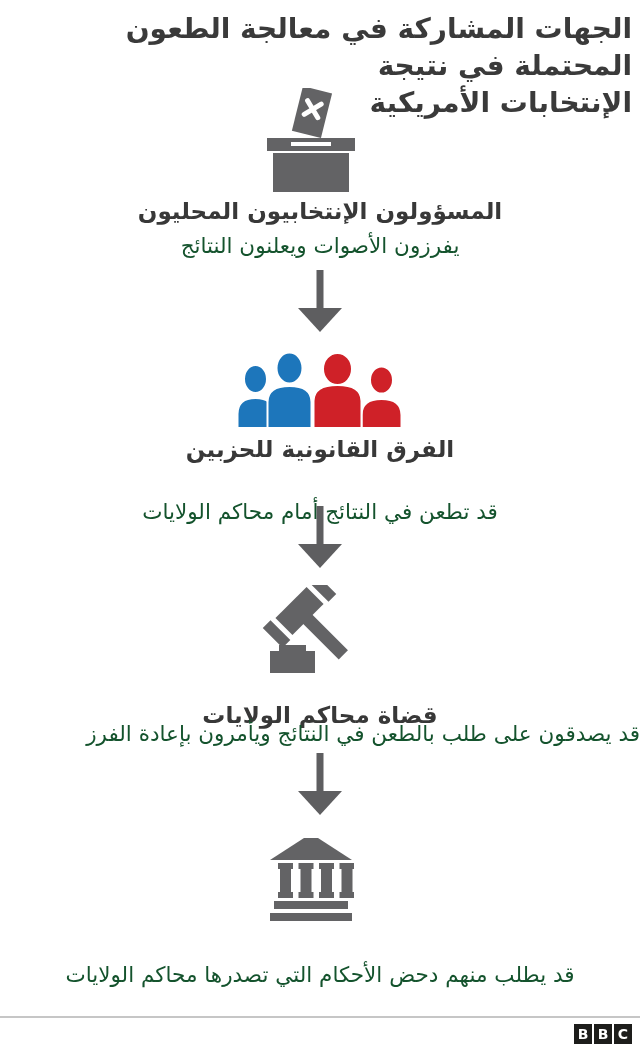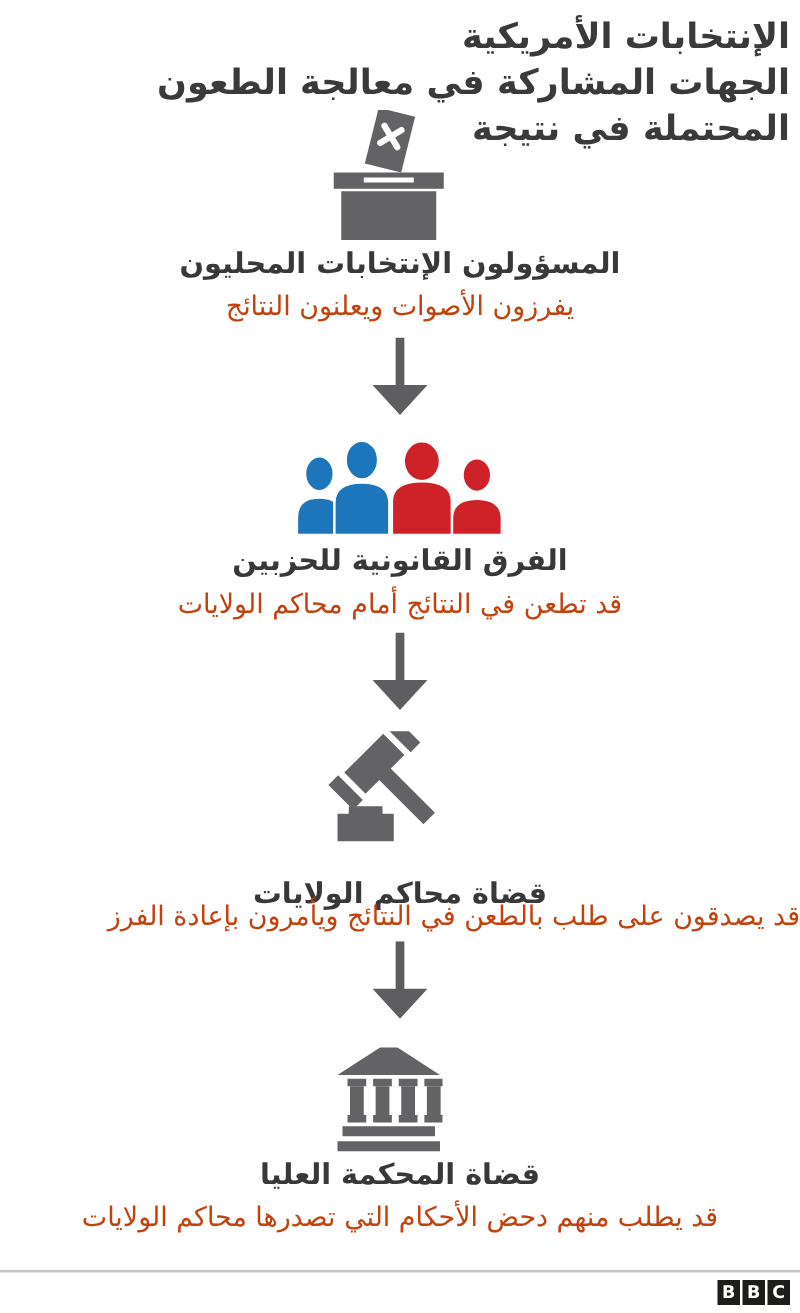--- a/index.html
+++ b/index.html
@@ -4,36 +4,36 @@
 <style>
   html,body{margin:0;padding:0;background:#fff;}
   body{font-family:"DejaVu Sans","Liberation Sans",sans-serif;}
   .canvas{position:relative;width:640px;height:1050px;background:#ffffff;overflow:hidden;margin:0 auto;}
   .title{position:absolute;top:10px;right:8px;left:8px;direction:rtl;text-align:right;
          color:#3a3a3a;font-weight:bold;font-size:28px;line-height:37px;}
   .icon-wrap{position:absolute;left:50%;}
   .step-heading{position:absolute;left:0;right:0;direction:rtl;text-align:center;
                 color:#383838;font-weight:bold;font-size:23px;line-height:30px;}
   .step-desc{position:absolute;left:0;right:0;direction:rtl;text-align:center;
-             color:#c2410c;font-weight:normal;font-size:21.5px;line-height:29px;}
+             color:#14532d;font-weight:normal;font-size:21.5px;line-height:29px;}
   .arrow-wrap{position:absolute;left:50%;transform:translateX(-50%);}
   .divider{position:absolute;top:1016px;left:0;width:640px;height:2px;background:#c6c6c6;}
   .bbc{position:absolute;top:1024px;right:8px;display:flex;gap:2px;}
   .bbc .block{width:18px;height:20px;background:#1d1d1b;color:#ffffff;
               display:flex;align-items:center;justify-content:center;
               font-weight:bold;font-size:14px;font-family:"DejaVu Sans",sans-serif;}
 </style>
 </head>
 <body>
 
 <div class="canvas">
 
   <div class="title">
+    <div>الجهات المشاركة في معالجة الطعون المحتملة في نتيجة</div>
     <div>الإنتخابات الأمريكية</div>
-    <div>الجهات المشاركة في معالجة الطعون المحتملة في نتيجة</div>
   </div>
 
   <div class="icon-wrap" style="top:88px;transform:translateX(-50%) translateX(-9px);">
     <svg width="96" height="104" viewBox="0 0 96 104">
       <g fill="#636365">
         <rect x="10" y="65" width="76" height="39"></rect>
         <rect x="4" y="50" width="88" height="13"></rect>
         <rect x="28" y="54" width="40" height="4" fill="#ffffff"></rect>
         <g clip-path="url(#slotclip)">
           <g transform="rotate(14 48 28)">
@@ -43,21 +43,21 @@
               <line x1="55" y1="14" x2="41" y2="28"></line>
             </g>
           </g>
         </g>
         <clipPath id="slotclip">
             <rect x="0" y="0" width="96" height="57"></rect>
           </clipPath>
       </g>
     </svg>
   </div>
-  <div class="step-heading" style="top:196px;">المسؤولون الإنتخابات المحليون</div>
+  <div class="step-heading" style="top:196px;">المسؤولون الإنتخابيون المحليون</div>
   <div class="step-desc" style="top:231px;">يفرزون الأصوات ويعلنون النتائج</div>
 
   <div class="arrow-wrap" style="top:270px;">
     <svg width="44" height="62" viewBox="0 0 44 62">
       <g fill="#5e5e60">
         <rect x="18.5" y="0" width="7" height="40"></rect>
         <polygon points="0,38 44,38 22,62"></polygon>
       </g>
     </svg>
   </div>
@@ -74,21 +74,21 @@
 
       <g fill="#cf2128" stroke="#ffffff" stroke-width="2">
         <ellipse cx="147" cy="28" rx="11.5" ry="13.5"></ellipse>
         <path d="M127 76 V63 Q127 47 147 47 Q167 47 167 63 V76 Z"></path>
         <ellipse cx="103" cy="17" rx="14.5" ry="16"></ellipse>
         <path d="M79 76 V49 Q79 33 103 33 Q127 33 127 49 V76 Z"></path>
       </g>
     </svg>
   </div>
   <div class="step-heading" style="top:434px;">الفرق القانونية للحزبين</div>
-  <div class="step-desc" style="top:469px;">قد تطعن في النتائج أمام محاكم الولايات</div>
+  <div class="step-desc" style="top:497px;">قد تطعن في النتائج أمام محاكم الولايات</div>
 
   <div class="arrow-wrap" style="top:506px;">
     <svg width="44" height="62" viewBox="0 0 44 62">
       <g fill="#5e5e60">
         <rect x="18.5" y="0" width="7" height="40"></rect>
         <polygon points="0,38 44,38 22,62"></polygon>
       </g>
     </svg>
   </div>
 
@@ -138,21 +138,20 @@
 
           <rect x="71.5" y="27" width="15" height="6"></rect>
           <rect x="73.5" y="33" width="11" height="23"></rect>
           <rect x="71.5" y="56" width="15" height="6"></rect>
         </g>
         <rect x="6" y="65" width="74" height="8"></rect>
         <rect x="2" y="77" width="82" height="8"></rect>
       </g>
     </svg>
   </div>
-  <div class="step-heading" style="top:925px;">قضاة المحكمة العليا</div>
   <div class="step-desc" style="top:960px;text-align:center;">قد يطلب منهم دحض الأحكام التي تصدرها محاكم الولايات</div>
 
   <div class="divider"></div>
   <div class="bbc">
     <div class="block">B</div>
     <div class="block">B</div>
     <div class="block">C</div>
   </div>
 
 </div>

